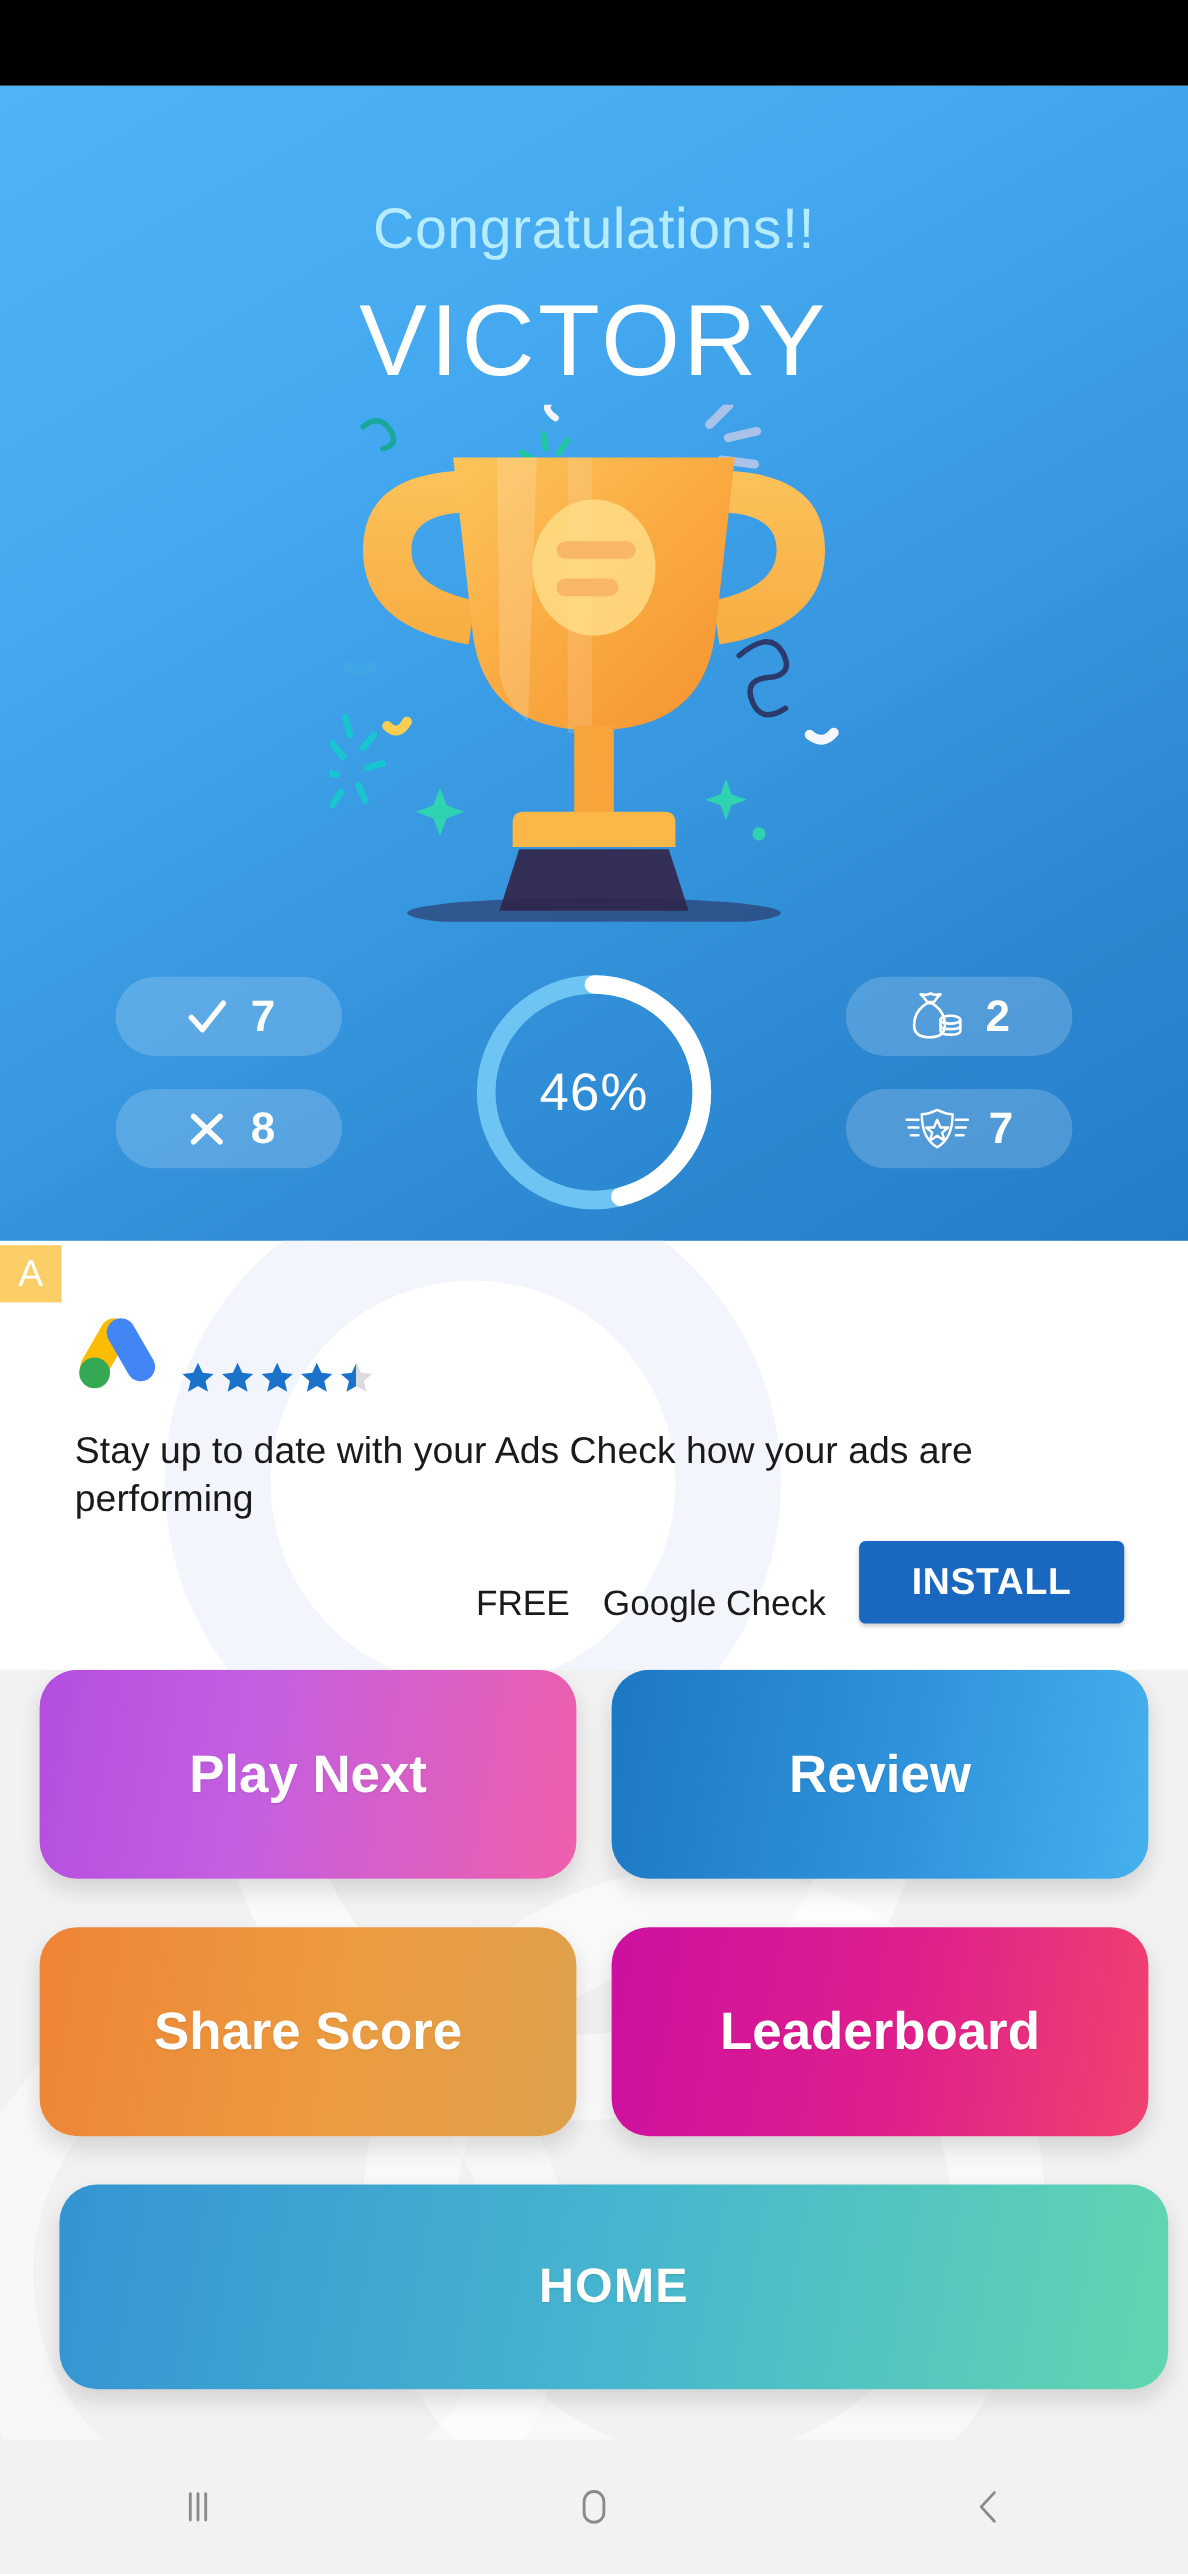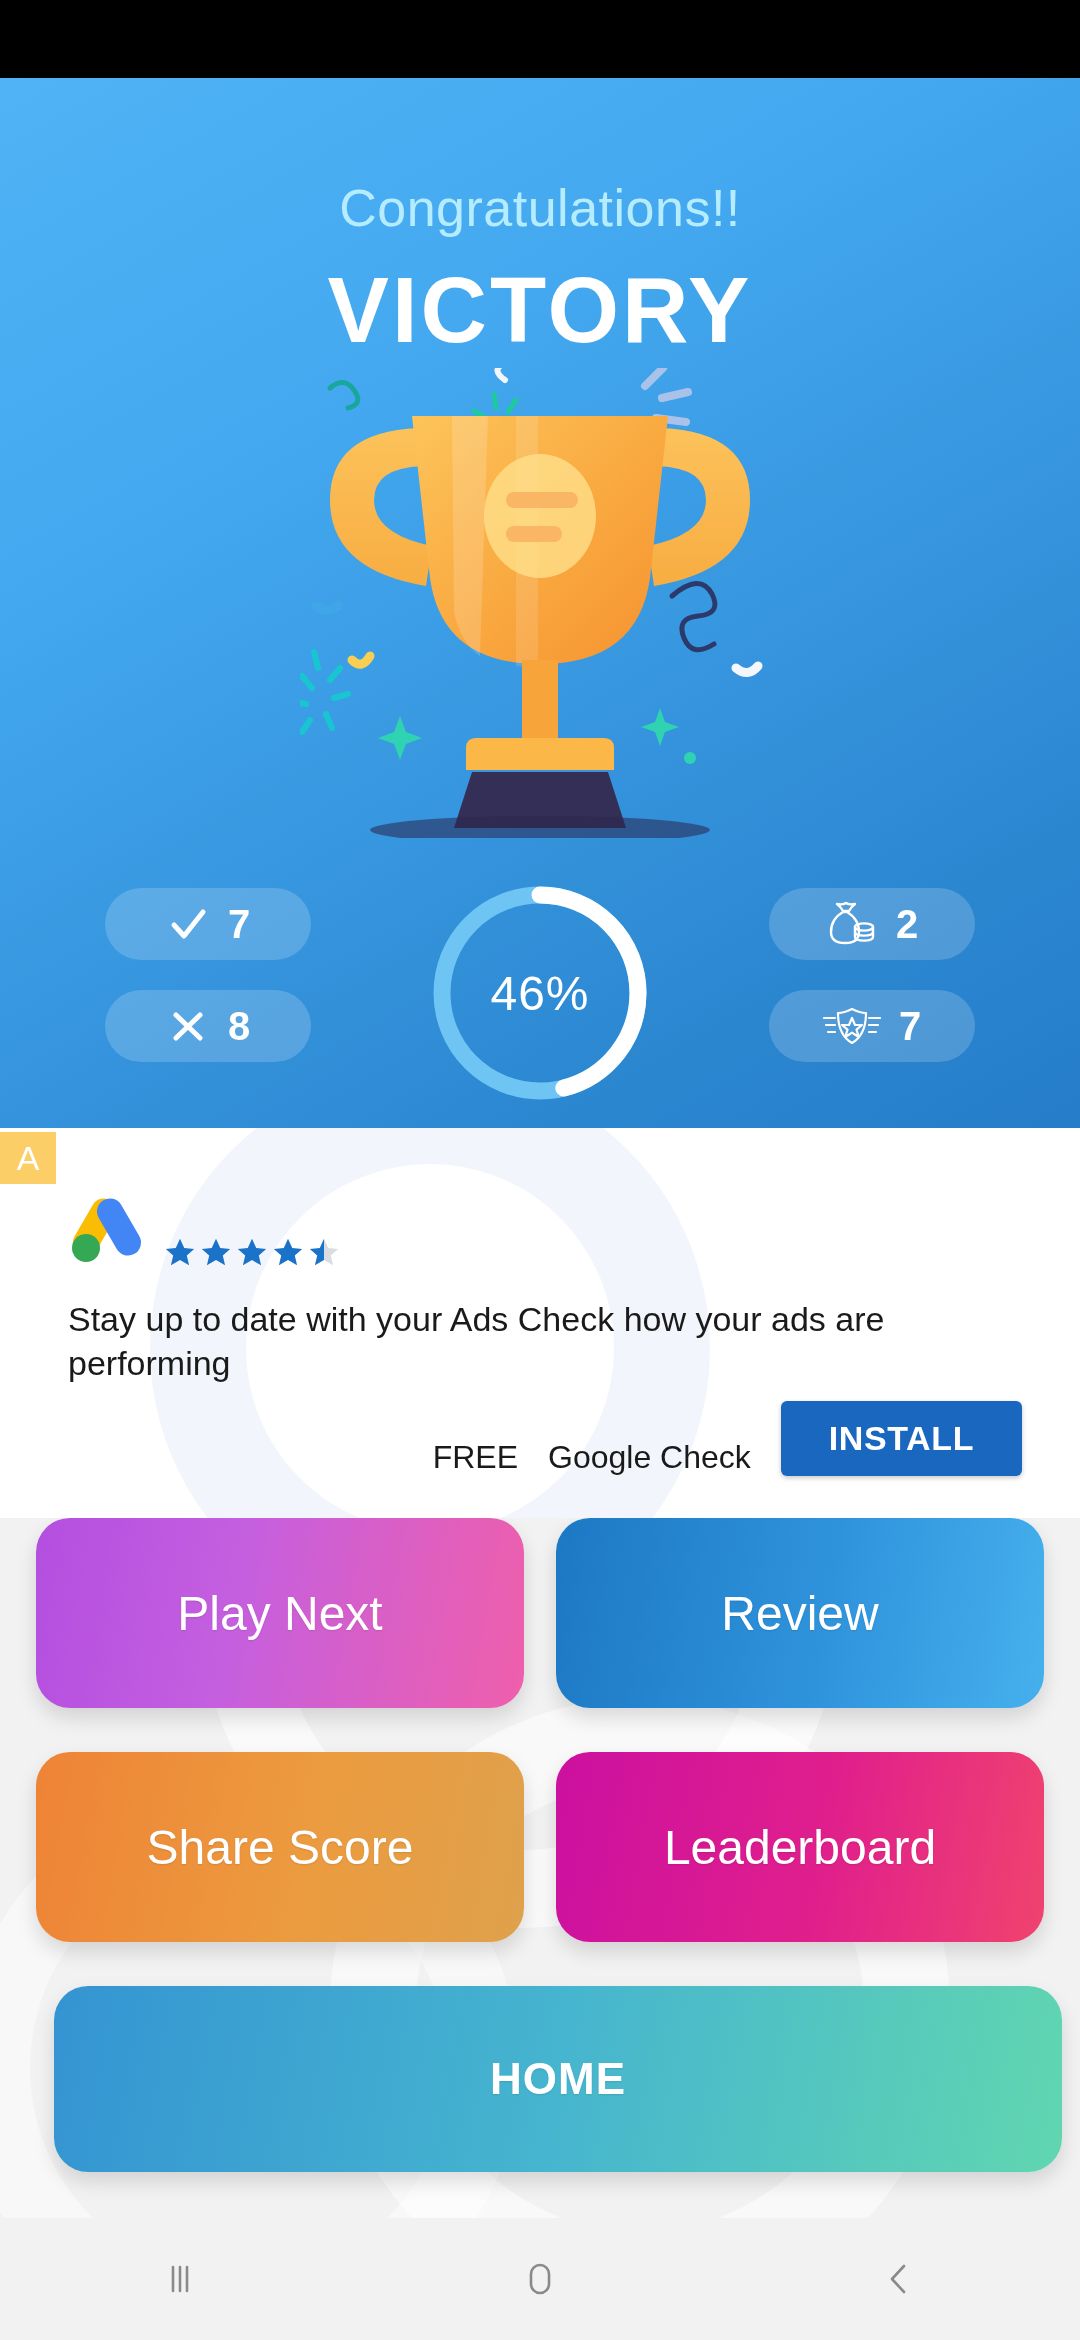--- a/index.html
+++ b/index.html
@@ -24,21 +24,21 @@
     border-radius:0 0 46px 46px;
     overflow:hidden;
   }
   .congrats{
     position:absolute; top:100px; left:0; width:100%;
     text-align:center; color:#b5ecff; font-size:52px; font-weight:400;
     letter-spacing:.5px;
   }
   .victory-title{
     position:absolute; top:180px; left:0; width:100%;
-    text-align:center; color:#ffffff; font-size:92px; font-weight:bold;
+    text-align:center; color:#ffffff; font-size:92px; font-weight:normal;
     letter-spacing:3px;
   }
 
   
   .trophy-wrap{
     position:absolute; top:290px; left:50%; transform:translateX(-50%);
     width:480px; height:470px;
   }
   .trophy-wrap svg{ width:100%; height:100%; display:block; }
 
@@ -121,21 +121,21 @@
   .btn-grid{
     position:absolute; left:0; top:0; width:1080px;
   }
   .btn-row{
     display:flex; justify-content:center; gap:32px;
     margin-bottom:44px;
   }
   .abtn{
     width:488px; height:190px; border-radius:34px;
     display:flex; align-items:center; justify-content:center;
-    color:#fff; font-size:48px; font-weight:400;
+    color:#fff; font-size:48px; font-weight:700;
     box-shadow:0 10px 20px rgba(0,0,0,.13);
     text-shadow:0 1px 2px rgba(0,0,0,.10);
   }
   .abtn.play   { background:linear-gradient(100deg,#b44ee0 0%,#c45fe0 40%,#ef5fab 100%); }
   .abtn.review { background:linear-gradient(100deg,#1d78c4 0%,#2f93dc 55%,#46b0ed 100%); }
   .abtn.share  { background:linear-gradient(100deg,#ee8336 0%,#ec9b3f 55%,#dfa14c 100%); }
   .abtn.leader { background:linear-gradient(100deg,#cc10a0 0%,#e01f8c 55%,#f0436e 100%); }
   .abtn.home{
     width:1008px; height:186px; font-size:44px; font-weight:bold;
     letter-spacing:1px;

